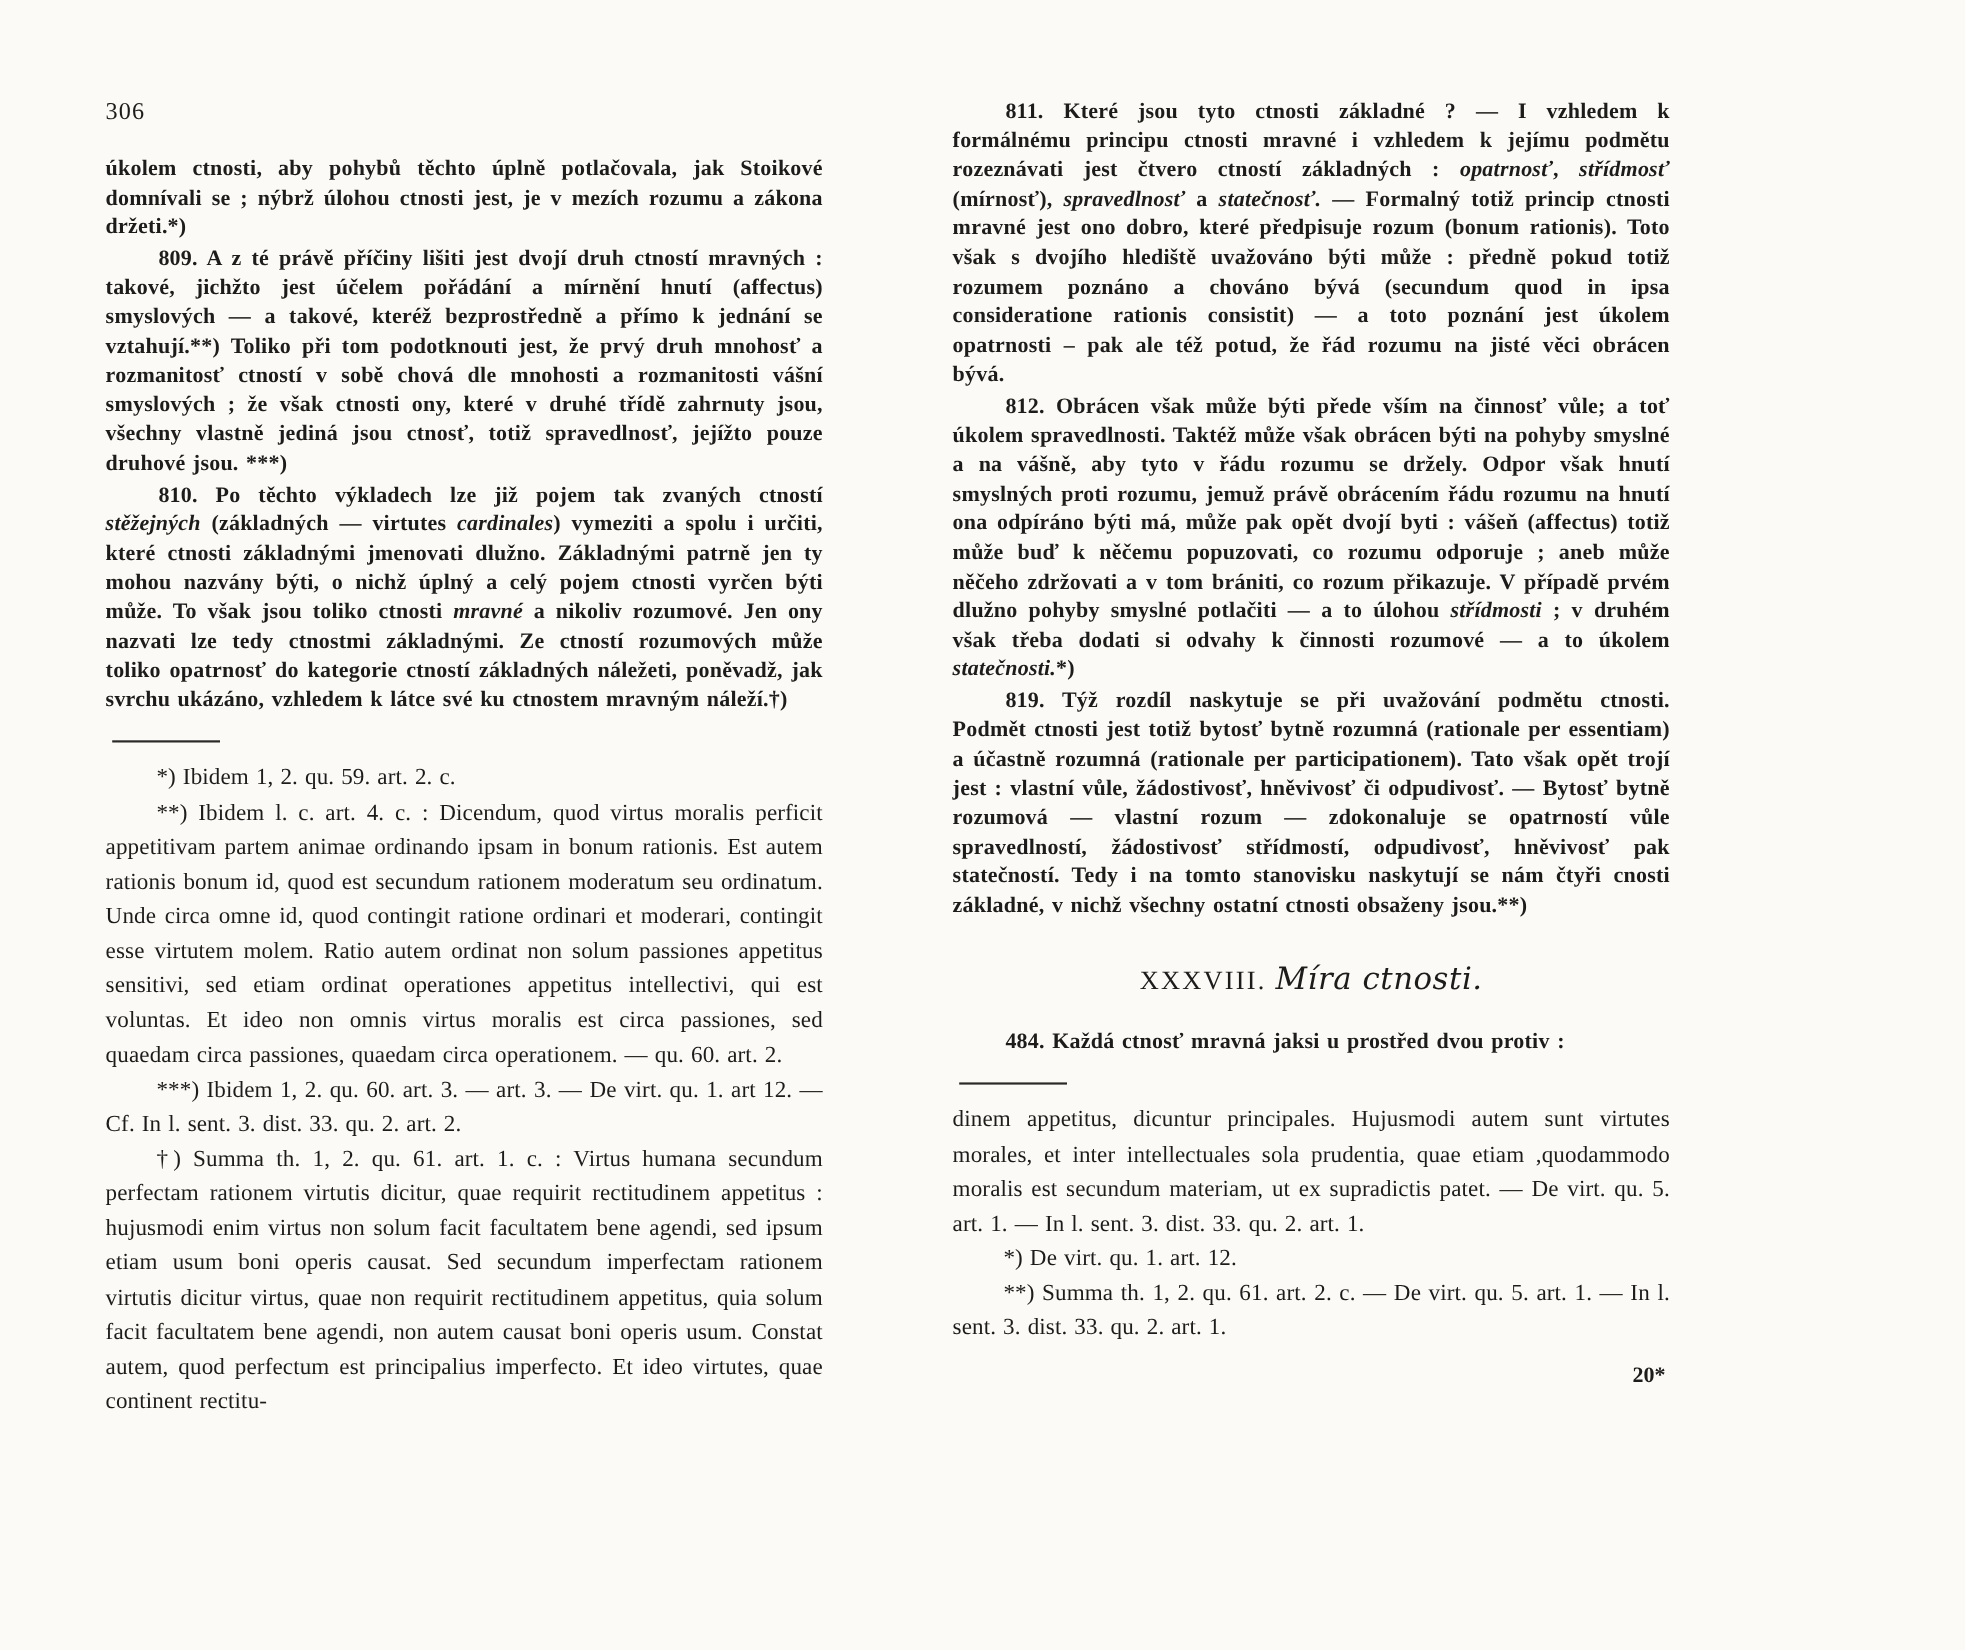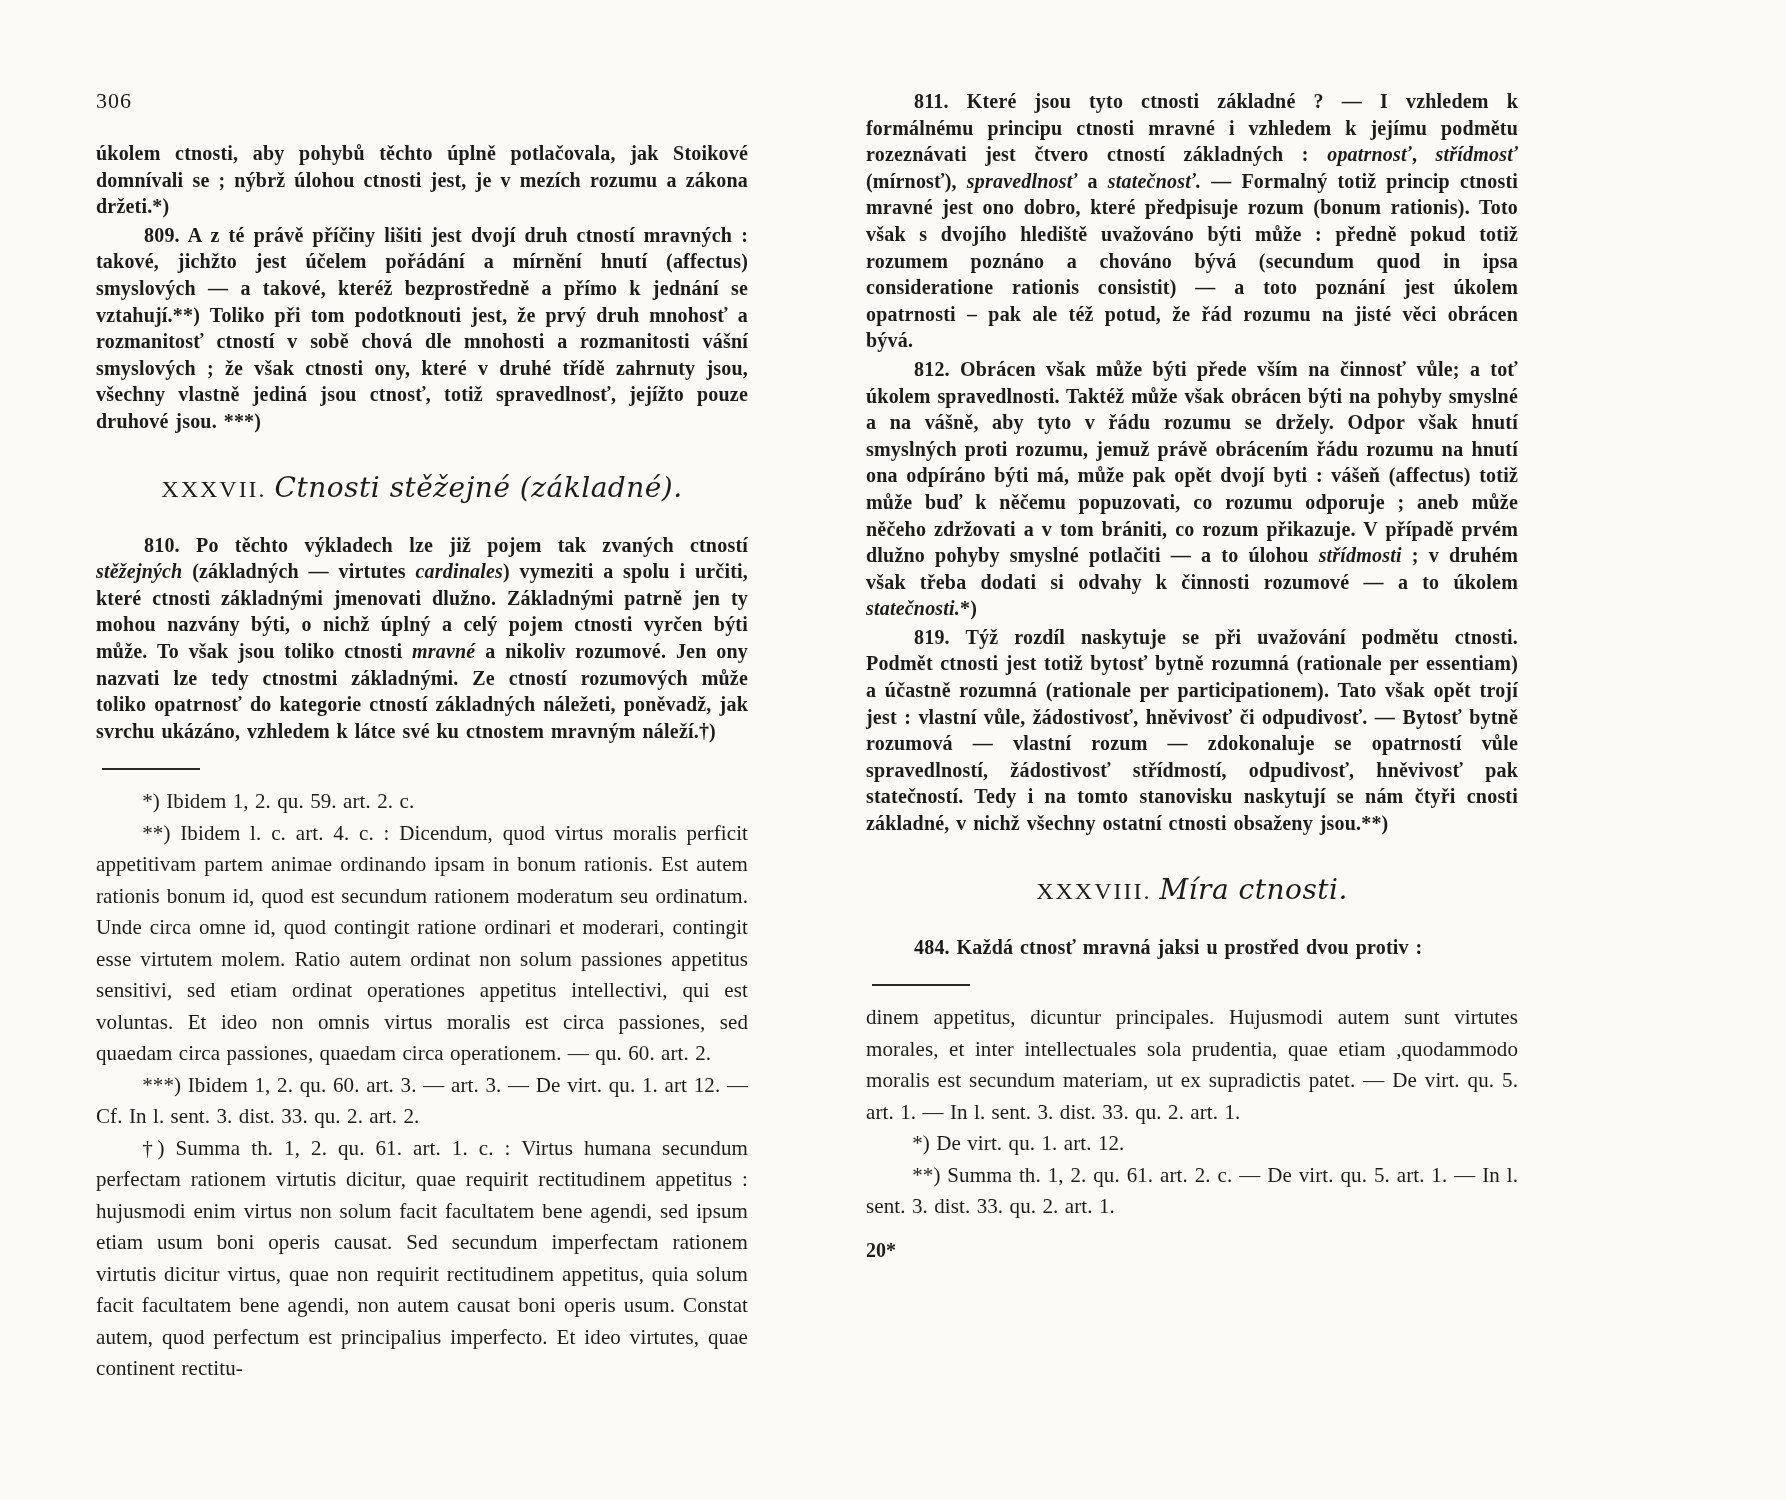--- a/index.html
+++ b/index.html
@@ -67,35 +67,35 @@
     line-height: 1.5;
     font-weight: normal;
     text-align: justify;
     text-indent: 2.2em;
     word-spacing: 1px;
     letter-spacing: 0.1px;
   }
   .footnote-p.noindent { text-indent: 0; }
 
   .signature-mark {
+    text-align: right;
     font-size: 20px;
     font-weight: bold;
     margin-top: 16px;
     padding-right: 4px;
   }
 </style>
 </head>
 <body>
 
 <div class="page page-left">
   <div class="page-number">306</div>
   <div class="page-body">
       <p class="body-p noindent"><span>úkolem ctnosti, aby pohybů těchto úplně potlačovala, jak Stoikové domnívali se ; nýbrž úlohou ctnosti jest, je v mezích rozumu a zákona držeti.*)</span></p>
       <p class="body-p"><span>809. A z té právě příčiny lišiti jest dvojí druh ctností mravných : takové, jichžto jest účelem pořádání a mírnění hnutí (affectus) smyslových — a takové, kteréž bezprostředně a přímo k jednání se vztahují.**) Toliko při tom podotknouti jest, že prvý druh mnohosť a rozmanitosť ctností v sobě chová dle mnohosti a rozmanitosti vášní smyslových ; že však ctnosti ony, které v druhé třídě zahrnuty jsou, všechny vlastně jediná jsou ctnosť, totiž spravedlnosť, jejížto pouze druhové jsou. ***)</span></p>
-      <h2 class="section-heading"><span class="heading-numeral">XXXVII. </span><span class="heading-script">Ctnosti stěžejné (základné).</span></h2>
       <p class="body-p"><span>810. Po těchto výkladech lze již pojem tak zvaných ctností </span><span class="it">stěžejných</span><span> (základných — virtutes </span><span class="it">cardinales</span><span>) vymeziti a spolu i určiti, které ctnosti základnými jmenovati dlužno. Základnými patrně jen ty mohou nazvány býti, o nichž úplný a celý pojem ctnosti vyrčen býti může. To však jsou toliko ctnosti </span><span class="it">mravné</span><span> a nikoliv rozumové. Jen ony nazvati lze tedy ctnostmi základnými. Ze ctností rozumových může toliko opatrnosť do kategorie ctností základných náležeti, poněvadž, jak svrchu ukázáno, vzhledem k látce své ku ctnostem mravným náleží.†)</span></p>
     </div>
   <hr class="footnote-separator">
   <div class="footnotes">
       <p class="footnote-p"><span>*) Ibidem 1, 2. qu. 59. art. 2. c.</span></p>
       <p class="footnote-p"><span>**) Ibidem l. c. art. 4. c. : Dicendum, quod virtus moralis perficit appetitivam partem animae ordinando ipsam in bonum rationis. Est autem rationis bonum id, quod est secundum rationem moderatum seu ordinatum. Unde circa omne id, quod contingit ratione ordinari et moderari, contingit esse virtutem molem. Ratio autem ordinat non solum passiones appetitus sensitivi, sed etiam ordinat operationes appetitus intellectivi, qui est voluntas. Et ideo non omnis virtus moralis est circa passiones, sed quaedam circa passiones, quaedam circa operationem. — qu. 60. art. 2.</span></p>
       <p class="footnote-p"><span>***) Ibidem 1, 2. qu. 60. art. 3. — art. 3. — De virt. qu. 1. art 12. — Cf. In l. sent. 3. dist. 33. qu. 2. art. 2.</span></p>
       <p class="footnote-p"><span>†) Summa th. 1, 2. qu. 61. art. 1. c. : Virtus humana secundum perfectam rationem virtutis dicitur, quae requirit rectitudinem appetitus : hujusmodi enim virtus non solum facit facultatem bene agendi, sed ipsum etiam usum boni operis causat. Sed secundum imperfectam rationem virtutis dicitur virtus, quae non requirit rectitudinem appetitus, quia solum facit facultatem bene agendi, non autem causat boni operis usum. Constat autem, quod perfectum est principalius imperfecto. Et ideo virtutes, quae continent rectitu-</span></p>
     </div>
 </div>

